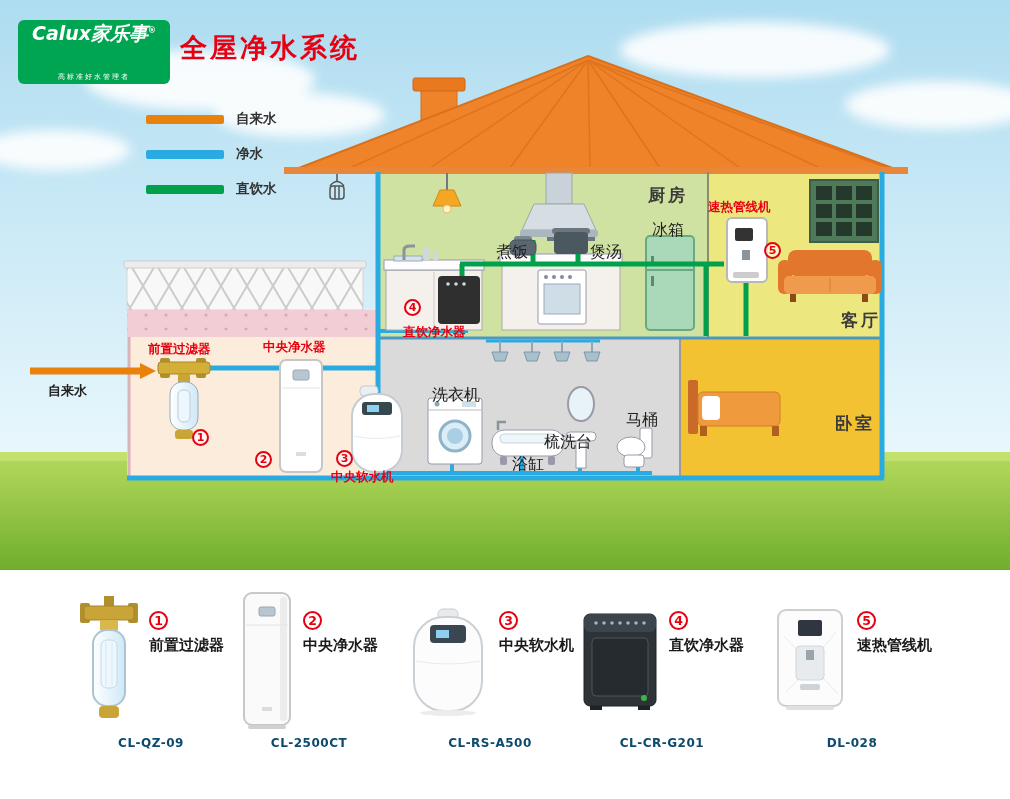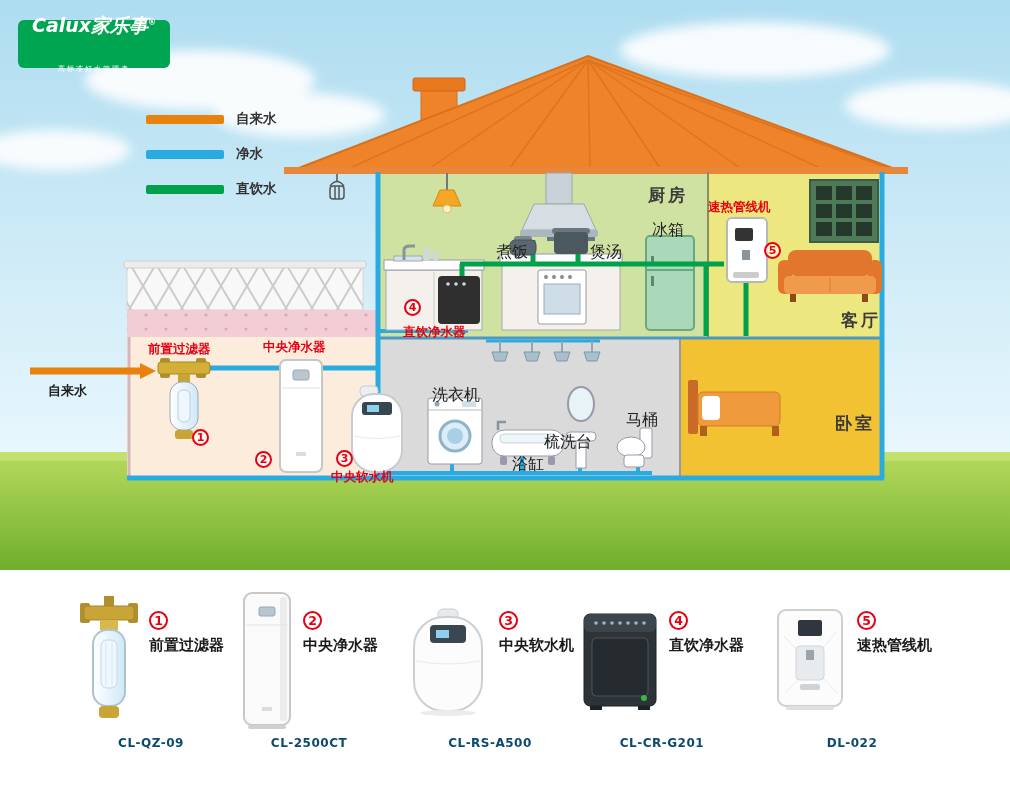--- a/index.html
+++ b/index.html
@@ -1,20 +1,20 @@
 <!DOCTYPE html>
 <html><head>
 <meta charset="utf-8">
 <style>
   html,body{margin:0;padding:0;background:#ffffff;}
   .stage{position:relative;width:1010px;height:799px;overflow:hidden;background:#fff;
          font-family:"DejaVu Sans","Liberation Sans",sans-serif;}
   .scene-svg{position:absolute;left:0;top:0;}
   
-  .logo{position:absolute;left:18px;top:20px;width:152px;height:48px;background:#00a551;
+  .logo{position:absolute;left:18px;top:20px;width:152px;height:64px;background:#00a551;
         border-radius:6px;color:#fff;display:flex;flex-direction:column;align-items:center;
         justify-content:center;line-height:1.1;gap:12px;}
   .logo-main{font-size:19px;font-weight:bold;font-style:italic;white-space:nowrap;}
   .logo-main sup{font-size:8px;font-style:normal;}
   .logo-sub{font-size:7px;letter-spacing:2px;margin-top:18px;white-space:nowrap;}
   .title{position:absolute;left:180px;top:30px;font-size:27px;font-weight:bold;color:#e60012;
          letter-spacing:3px;white-space:nowrap;}
   
   .legend{position:absolute;left:146px;top:110px;display:flex;flex-direction:column;gap:17px;}
   .legend-row{display:flex;align-items:center;gap:12px;}
@@ -304,20 +304,21 @@
       <path d="M354 436 Q377 441 400 436" stroke="#e6ebee" fill="none"></path>
     </g>
   </svg>
 
   <div class="logo">
     <div class="logo-main">
       <span>Calux家乐事</span><sup>®</sup>
     </div>
     <div class="logo-sub">高标准好水管理者</div>
   </div>
+  <div class="title">全屋净水系统</div>
 
   <div class="legend">
     <div class="legend-row">
       <span class="sw" style="background:#e8820c"></span>
       <span class="sw-lbl">自来水</span>
     </div>
     <div class="legend-row">
       <span class="sw" style="background:#29abe2"></span>
       <span class="sw-lbl">净水</span>
     </div>
@@ -459,17 +460,17 @@
             <rect x="34" y="44" width="8" height="10" fill="#9aa4ab"></rect>
             <rect x="28" y="78" width="20" height="6" rx="2" fill="#cdd3d6"></rect>
             <rect x="14" y="100" width="48" height="4" rx="2" fill="#e0e0e0"></rect>
           </svg>
         </div>
         <div class="p-tag">
           <span class="circ">5</span>
           <span class="p-name">速热管线机</span>
         </div>
       </div>
-      <div class="p-model">DL-022</div>
+      <div class="p-model">DL-028</div>
     </div>
 
   </div>
 </div>
 
 </body></html>

